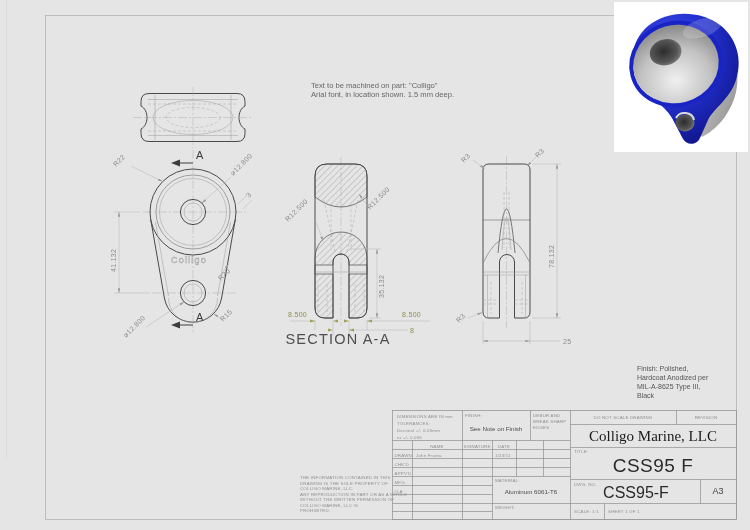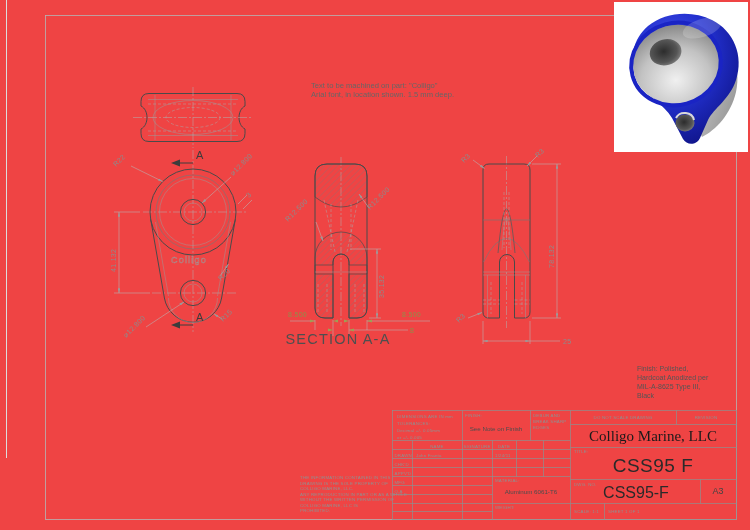--- a/index.html
+++ b/index.html
@@ -1,16 +1,16 @@
 <!DOCTYPE html>
 <html><head>
 <meta charset="utf-8">
 <style>
   html,body{margin:0;padding:0;background:#fff;}
-  .page{position:relative;width:750px;height:530px;background:#ef4444;overflow:hidden;
+  .page{position:relative;width:750px;height:530px;background:#e5e5e5;overflow:hidden;
         font-family:"Liberation Sans",sans-serif;}
   svg text{font-family:"Liberation Sans",sans-serif;}
   svg text.serif{font-family:"Liberation Serif",serif;}
   .dimtxt{fill:#8c8c8c;font-size:7px;letter-spacing:.3px;}
   .dimolv{fill:#8f8f4a;font-size:7px;letter-spacing:.3px;}
   .tbl{fill:#909090;font-size:4.4px;letter-spacing:.2px;}
   .tbv{fill:#4d4d4d;font-size:6.2px;}
   .dimline{stroke:#b8b8b8;stroke-width:.55;}
   .thin{stroke:#9a9a9a;stroke-width:.5;fill:none;}
   .mid{stroke:#777;stroke-width:.65;fill:none;}

